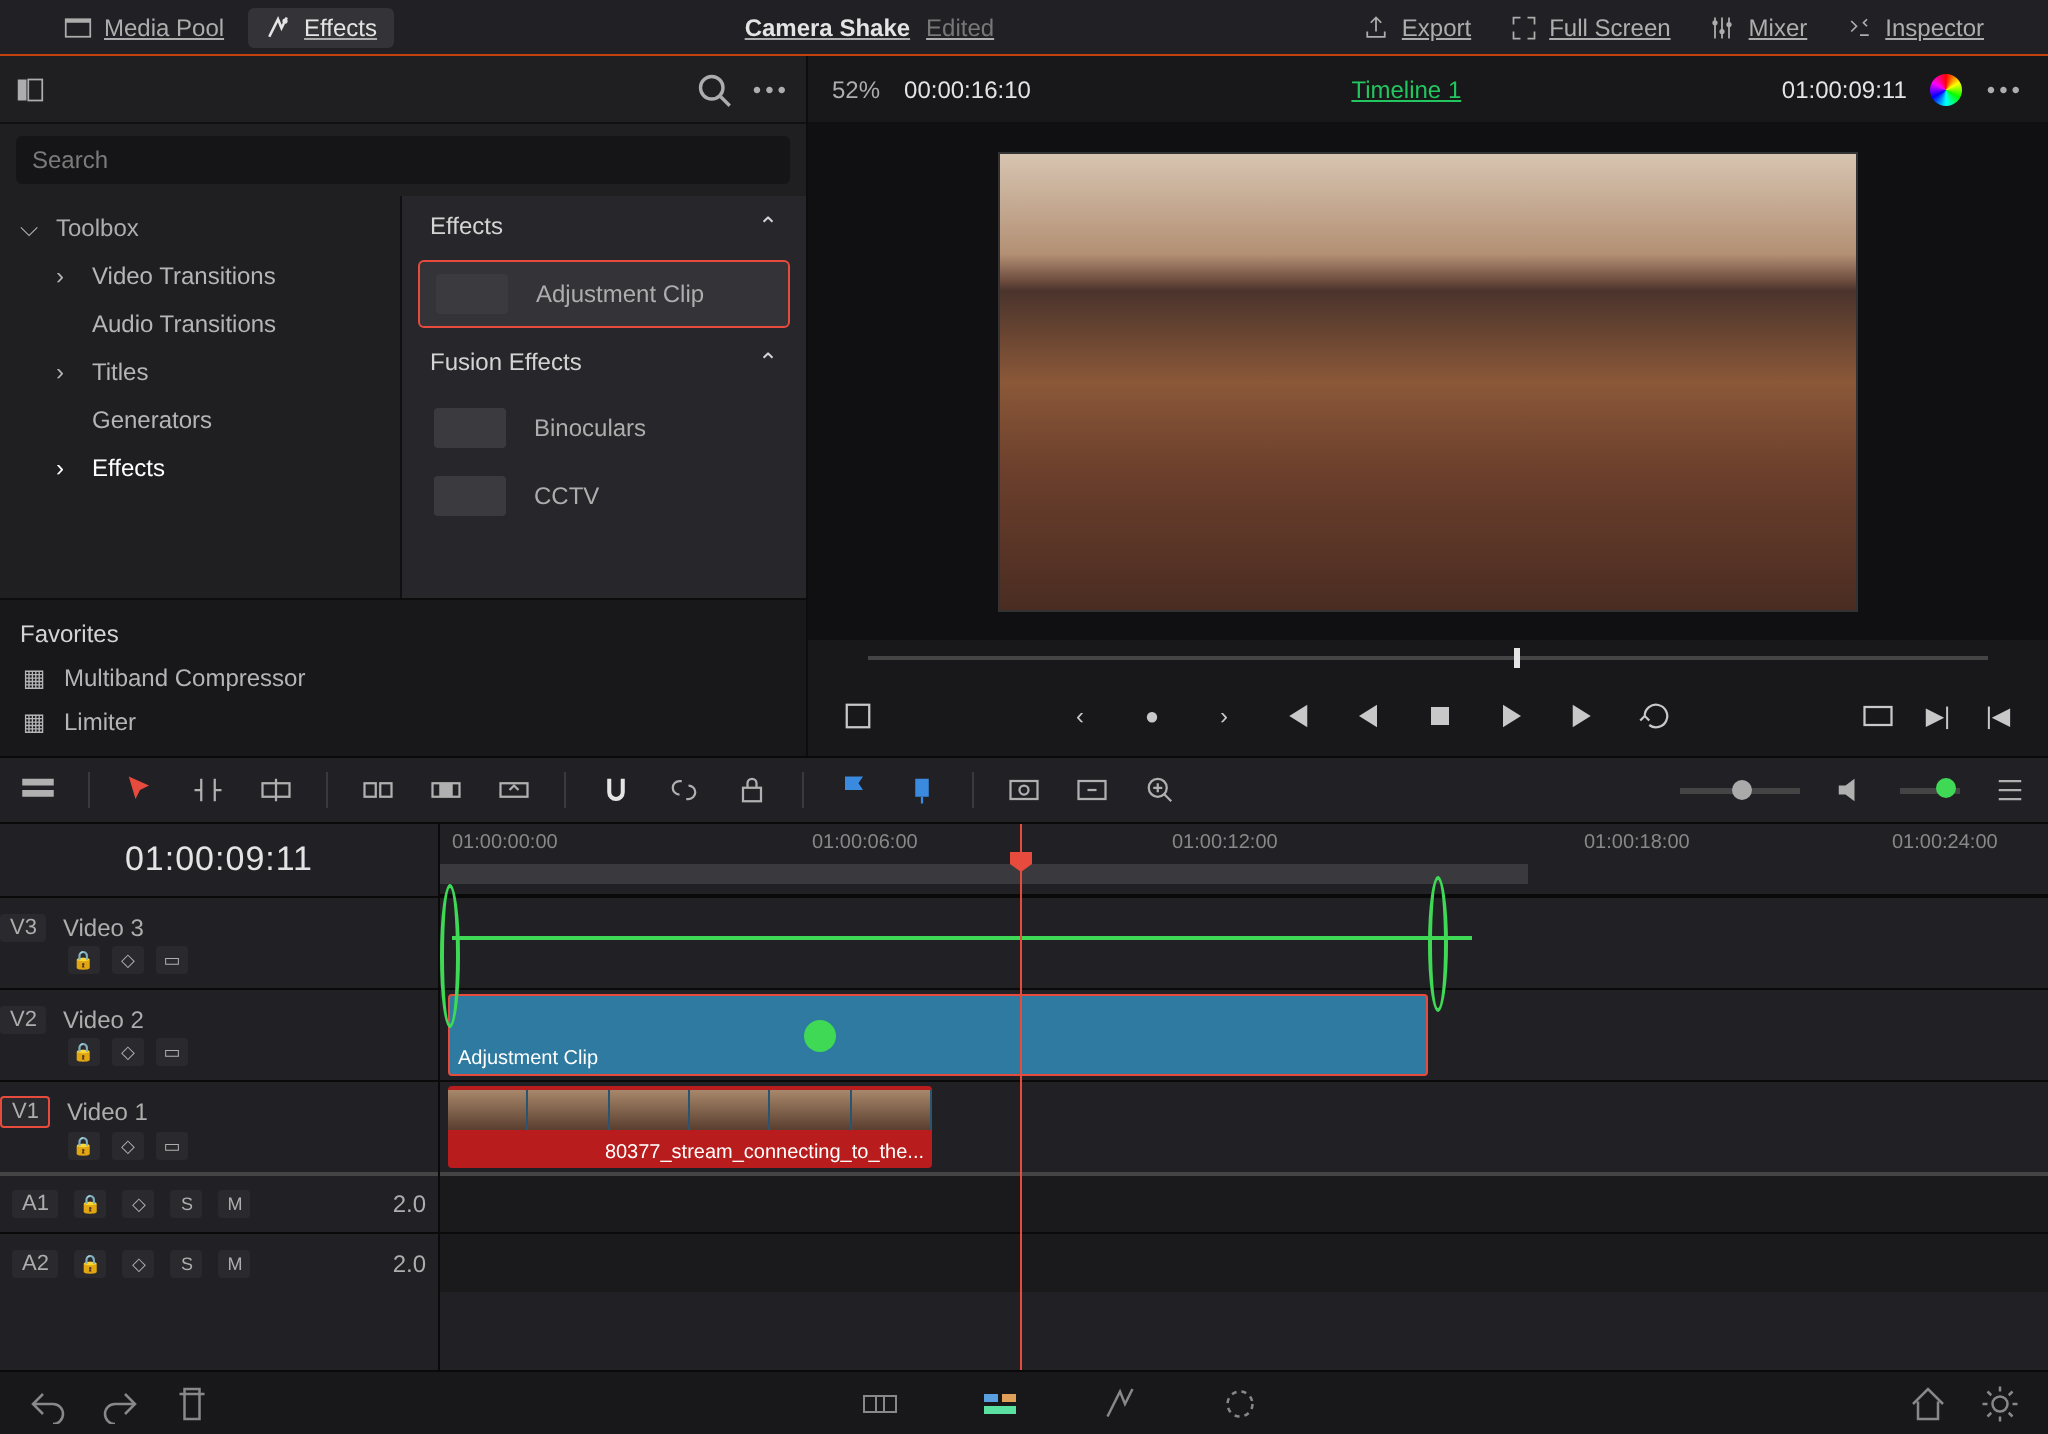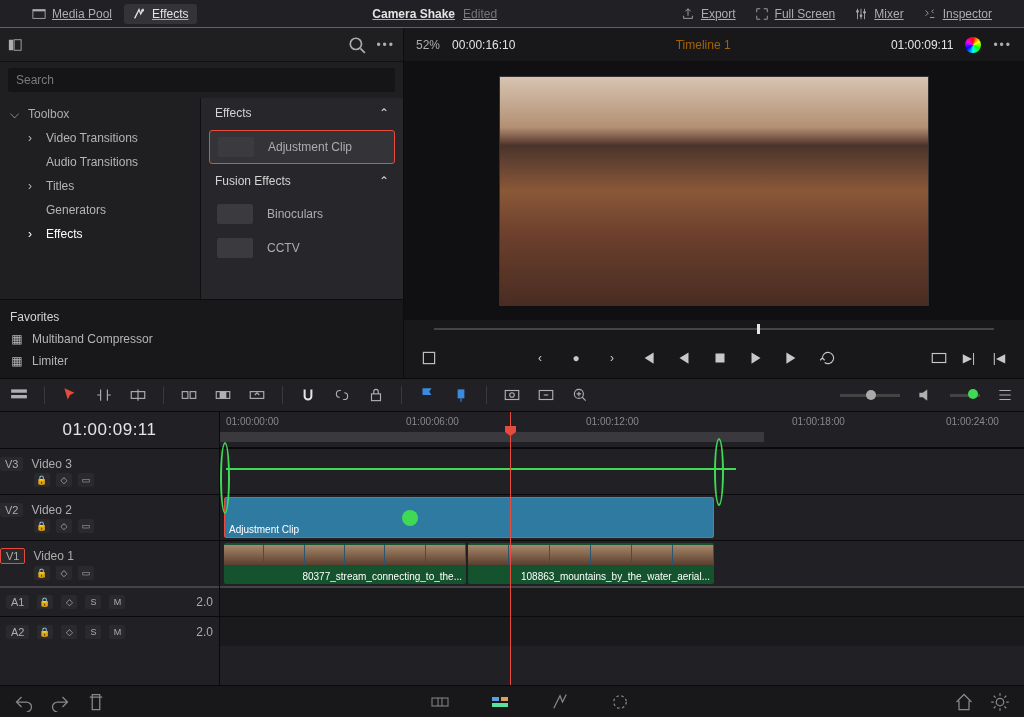--- a/index.html
+++ b/index.html
@@ -63,21 +63,21 @@
 .ruler { height: 36px; position: relative; border-bottom: 1px solid #0a0a0a; }
 .ruler-bar { position: absolute; left: 0; right: 260px; top: 20px; height: 10px; background: #3a3a3e; }
 .ruler-tick { position: absolute; top: 4px; font-size: 10px; color: #888; }
 .playhead { position: absolute; top: 0; bottom: 0; width: 1px; background: #e64b3d; z-index: 10; }
 .playhead-head { position: absolute; top: 14px; left: -5px; width: 11px; height: 10px; background: #e64b3d; clip-path: polygon(0 0, 100% 0, 100% 60%, 50% 100%, 0 60%); }
 .track-row { height: 46px; border-top: 1px solid #0a0a0a; position: relative; }
 .audio-row { height: 30px; border-top: 1px solid #0a0a0a; background: #1a1a1c; }
 .audio-row.first { border-top: 2px solid #444; }
 .clip { position: absolute; top: 2px; bottom: 2px; border-radius: 2px; overflow: hidden; display: flex; align-items: flex-end; padding: 2px 4px; font-size: 10px; }
 .adj-clip { background: #2e7aa0; border: 1px solid #e64b3d; color: #fff; align-items: flex-end; }
-.vid-clip { background: #14532d; color: #fff; flex-direction: column; justify-content: flex-end; }
+.vid-clip { background: #b91c1c; color: #fff; flex-direction: column; justify-content: flex-end; }
 .vid-thumbs { position: absolute; top: 2px; left: 0; right: 0; height: 20px; display: flex; }
 .vthumb { flex: 1; background: linear-gradient(180deg, #a8886b 0%, #5a3e2f 100%); border-right: 1px solid #2a5570; }
 .green-annot { position: absolute; border: 2px solid #3fd956; pointer-events: none; }
 .green-line { position: absolute; height: 2px; background: #3fd956; pointer-events: none; }
 .green-dot { position: absolute; width: 16px; height: 16px; background: #3fd956; border-radius: 50%; pointer-events: none; }
 .bottom-bar { height: 32px; background: #18181a; border-top: 1px solid #0a0a0a; display: flex; align-items: center; padding: 0 14px; gap: 16px; }
 .bottom-spacer { flex: 1; }
 .bottom-center { display: flex; gap: 40px; }
 .pg-icon { width: 20px; height: 20px; cursor: pointer; color:#888; display:flex; align-items:center; justify-content:center;}
 svg { width: 100%; height: 100%; }
@@ -235,21 +235,21 @@
           <span>Limiter</span>
         </div>
     </div>
   </div>
 
   <div class="viewer">
     <div class="viewer-hdr">
       <span>52%</span>
       <span style="color:#e4e4e4;">00:00:16:10</span>
       <span class="viewer-hdr-spacer"></span>
-      <span style="color:#a16207;">Timeline 1</span>
+      <span style="color:#22c55e;text-decoration:underline;">Timeline 1</span>
       <span class="viewer-hdr-spacer"></span>
       <span style="color:#e4e4e4;">01:00:09:11</span>
       <span class="color-wheel"></span>
       <span class="dots3">•••</span>
     </div>
     <div class="viewer-img">
       <div class="viewer-canvas"></div>
     </div>
     <div class="scrubber">
       <div class="scrub-line"></div>
@@ -499,31 +499,20 @@
       <div class="clip vid-clip" style="left:4px; width:242px;">
         <div class="vid-thumbs">
             <div class="vthumb"></div>
             <div class="vthumb"></div>
             <div class="vthumb"></div>
             <div class="vthumb"></div>
             <div class="vthumb"></div>
             <div class="vthumb"></div>
           </div>
         <span style="position:relative;">80377_stream_connecting_to_the...</span>
-      </div>
-      <div class="clip vid-clip" style="left:248px; width:246px;">
-        <div class="vid-thumbs">
-            <div class="vthumb"></div>
-            <div class="vthumb"></div>
-            <div class="vthumb"></div>
-            <div class="vthumb"></div>
-            <div class="vthumb"></div>
-            <div class="vthumb"></div>
-          </div>
-        <span style="position:relative;">108863_mountains_by_the_water_aerial...</span>
       </div>
     </div>
     <div class="audio-row first"></div>
     <div class="audio-row"></div>
 
     <div class="green-line" style="left:6px; top:56px; width:510px;"></div>
     <div class="green-annot" style="left:0px; top:30px; width:10px; height:72px; border-radius:50%;"></div>
     <div class="green-annot" style="left:494px; top:26px; width:10px; height:68px; border-radius:50%;"></div>
     <div class="green-dot" style="left:182px; top:98px;"></div>
   </div>

